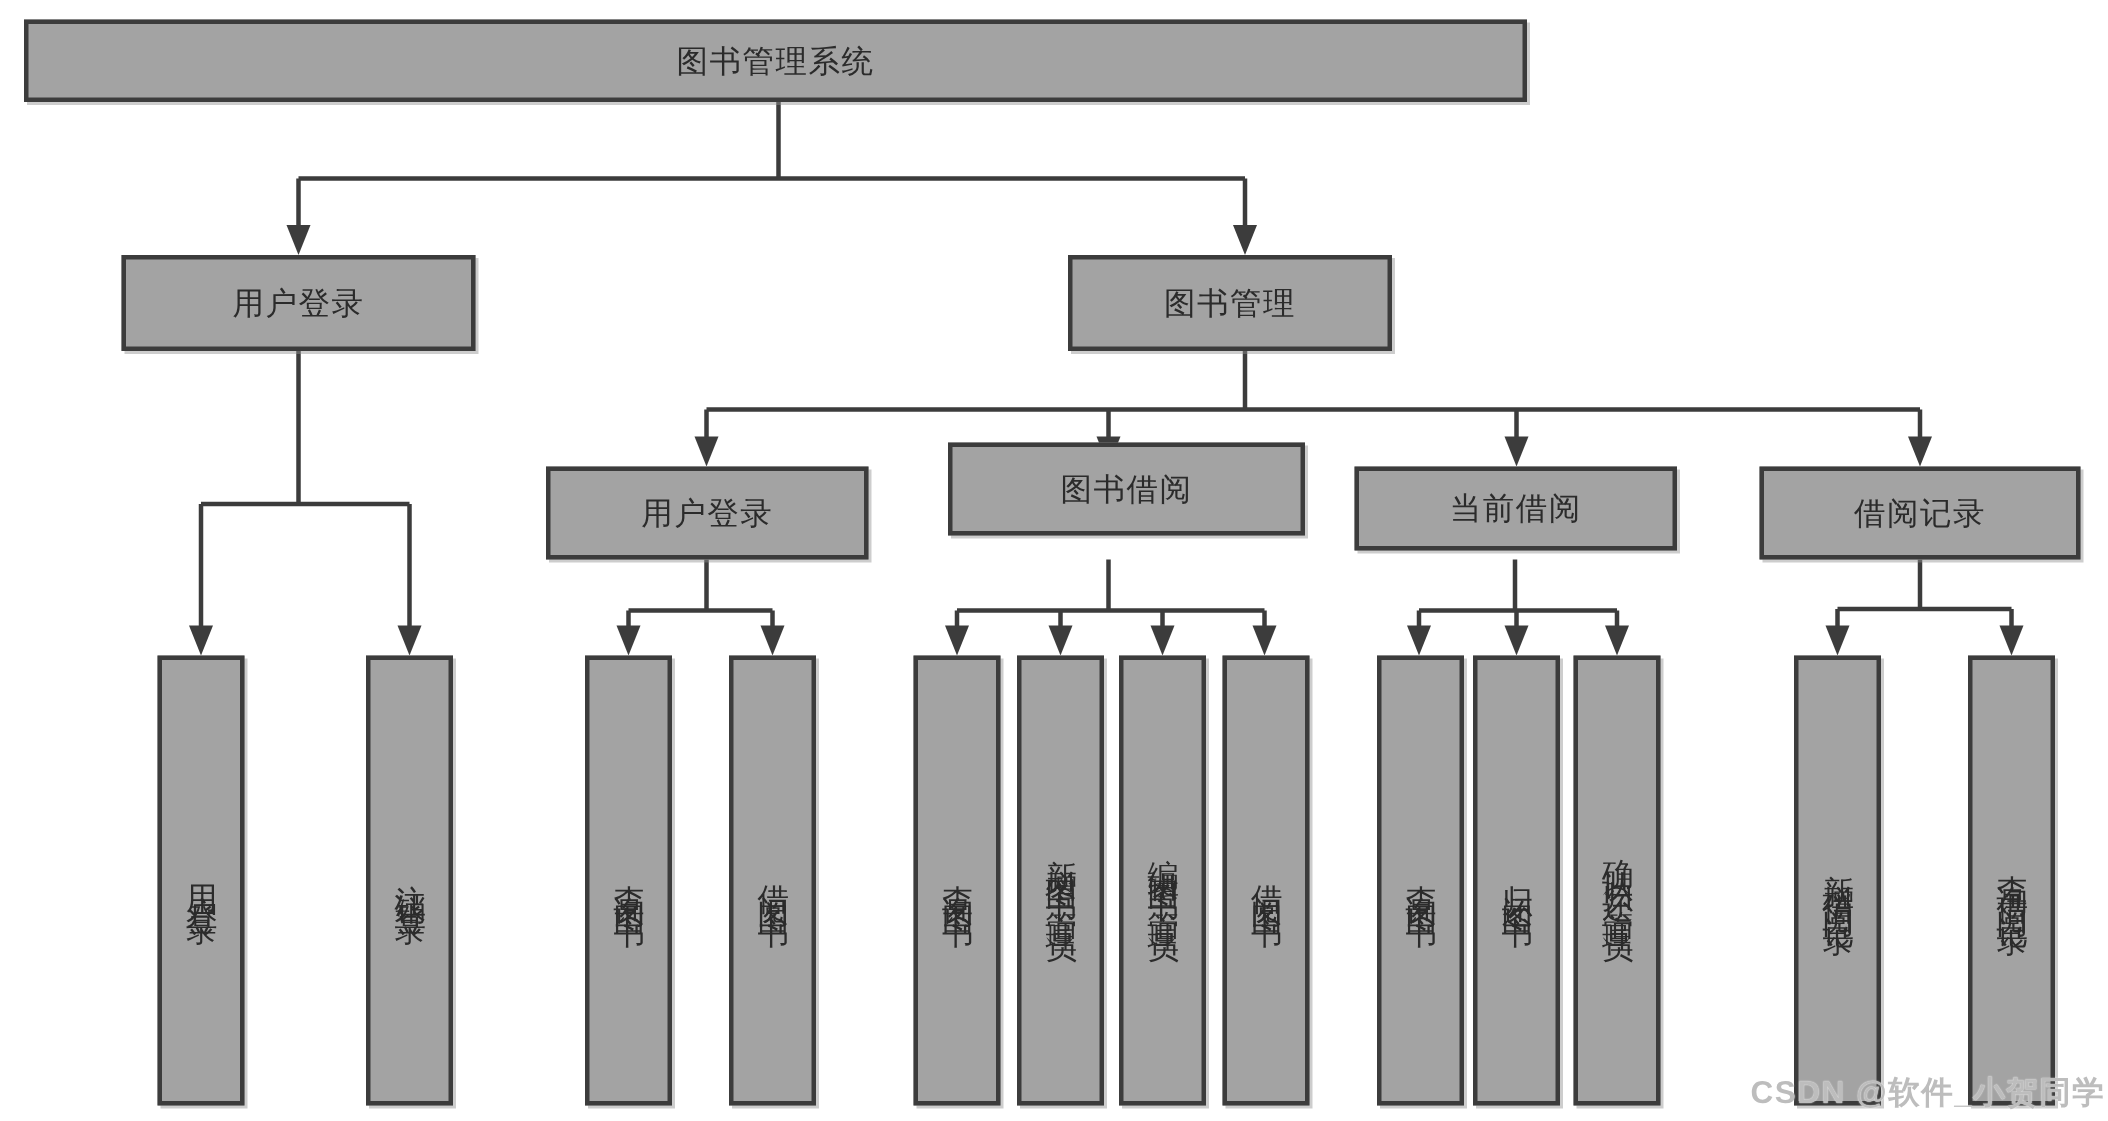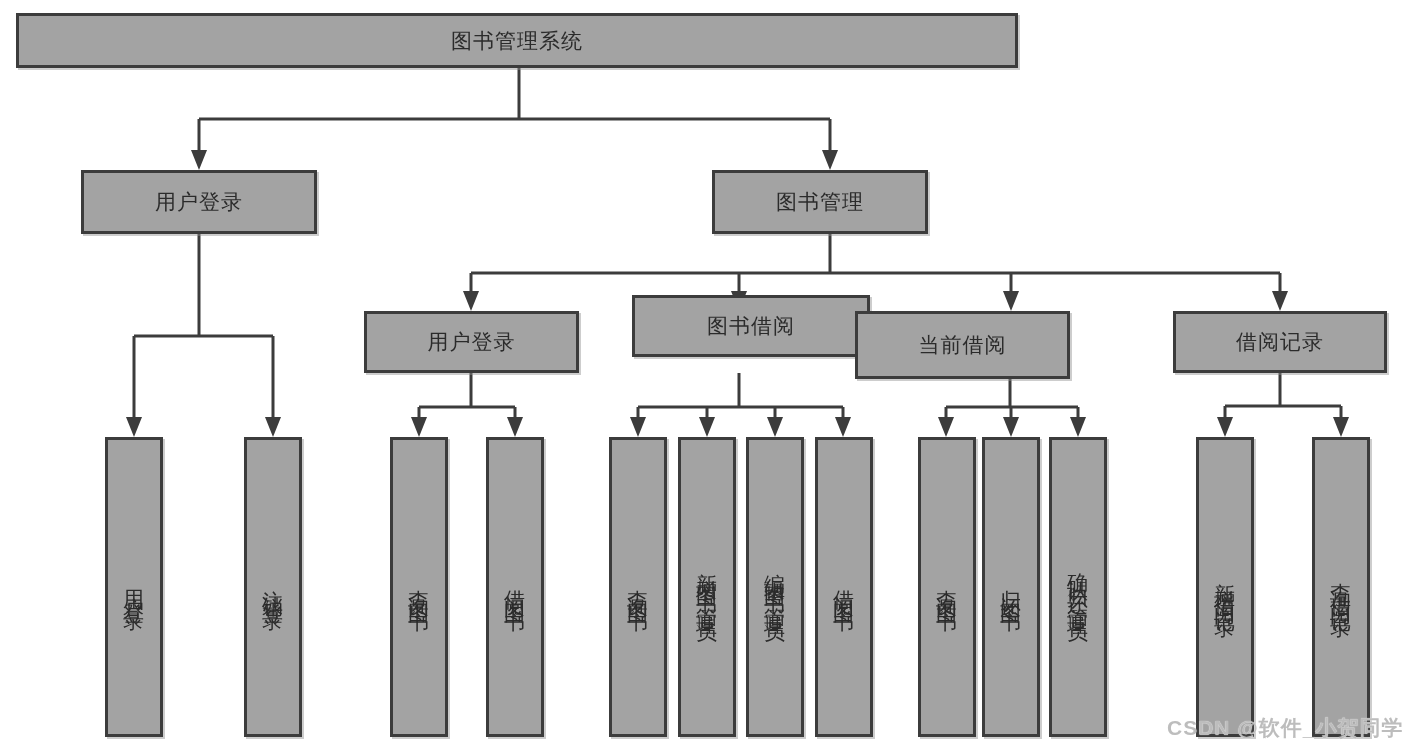--- a/index.html
+++ b/index.html
@@ -97,21 +97,21 @@
     </g>
   </svg>
 
   <div class="box" style="left:16px; top:13px; width:1002px; height:55px;">图书管理系统</div>
 
   <div class="box" style="left:81px; top:170px; width:236px; height:64px;">用户登录</div>
   <div class="box" style="left:712px; top:170px; width:216px; height:64px;">图书管理</div>
 
   <div class="box" style="left:364px; top:311px; width:215px; height:62px;">用户登录</div>
   <div class="box" style="left:632px; top:295px; width:238px; height:62px;">图书借阅</div>
-  <div class="box" style="left:855px; top:311px; width:215px; height:68px;">当前借阅</div>
+  <div class="box" style="left:903px; top:311px; width:215px; height:56px;">当前借阅</div>
   <div class="box" style="left:1173px; top:311px; width:214px; height:62px;text-align:center;">借阅记录</div>
 
   <div class="box vleaf" style="left:105px;">用户登录</div>
   <div class="box vleaf" style="left:244px;">注销登录</div>
 
   <div class="box vleaf" style="left:390px;">查询图书</div>
   <div class="box vleaf" style="left:486px;">借阅图书</div>
 
   <div class="box vleaf" style="left:609px;">查询图书</div>
   <div class="box vleaf" style="left:678px;">新增图书（管理员）</div>

